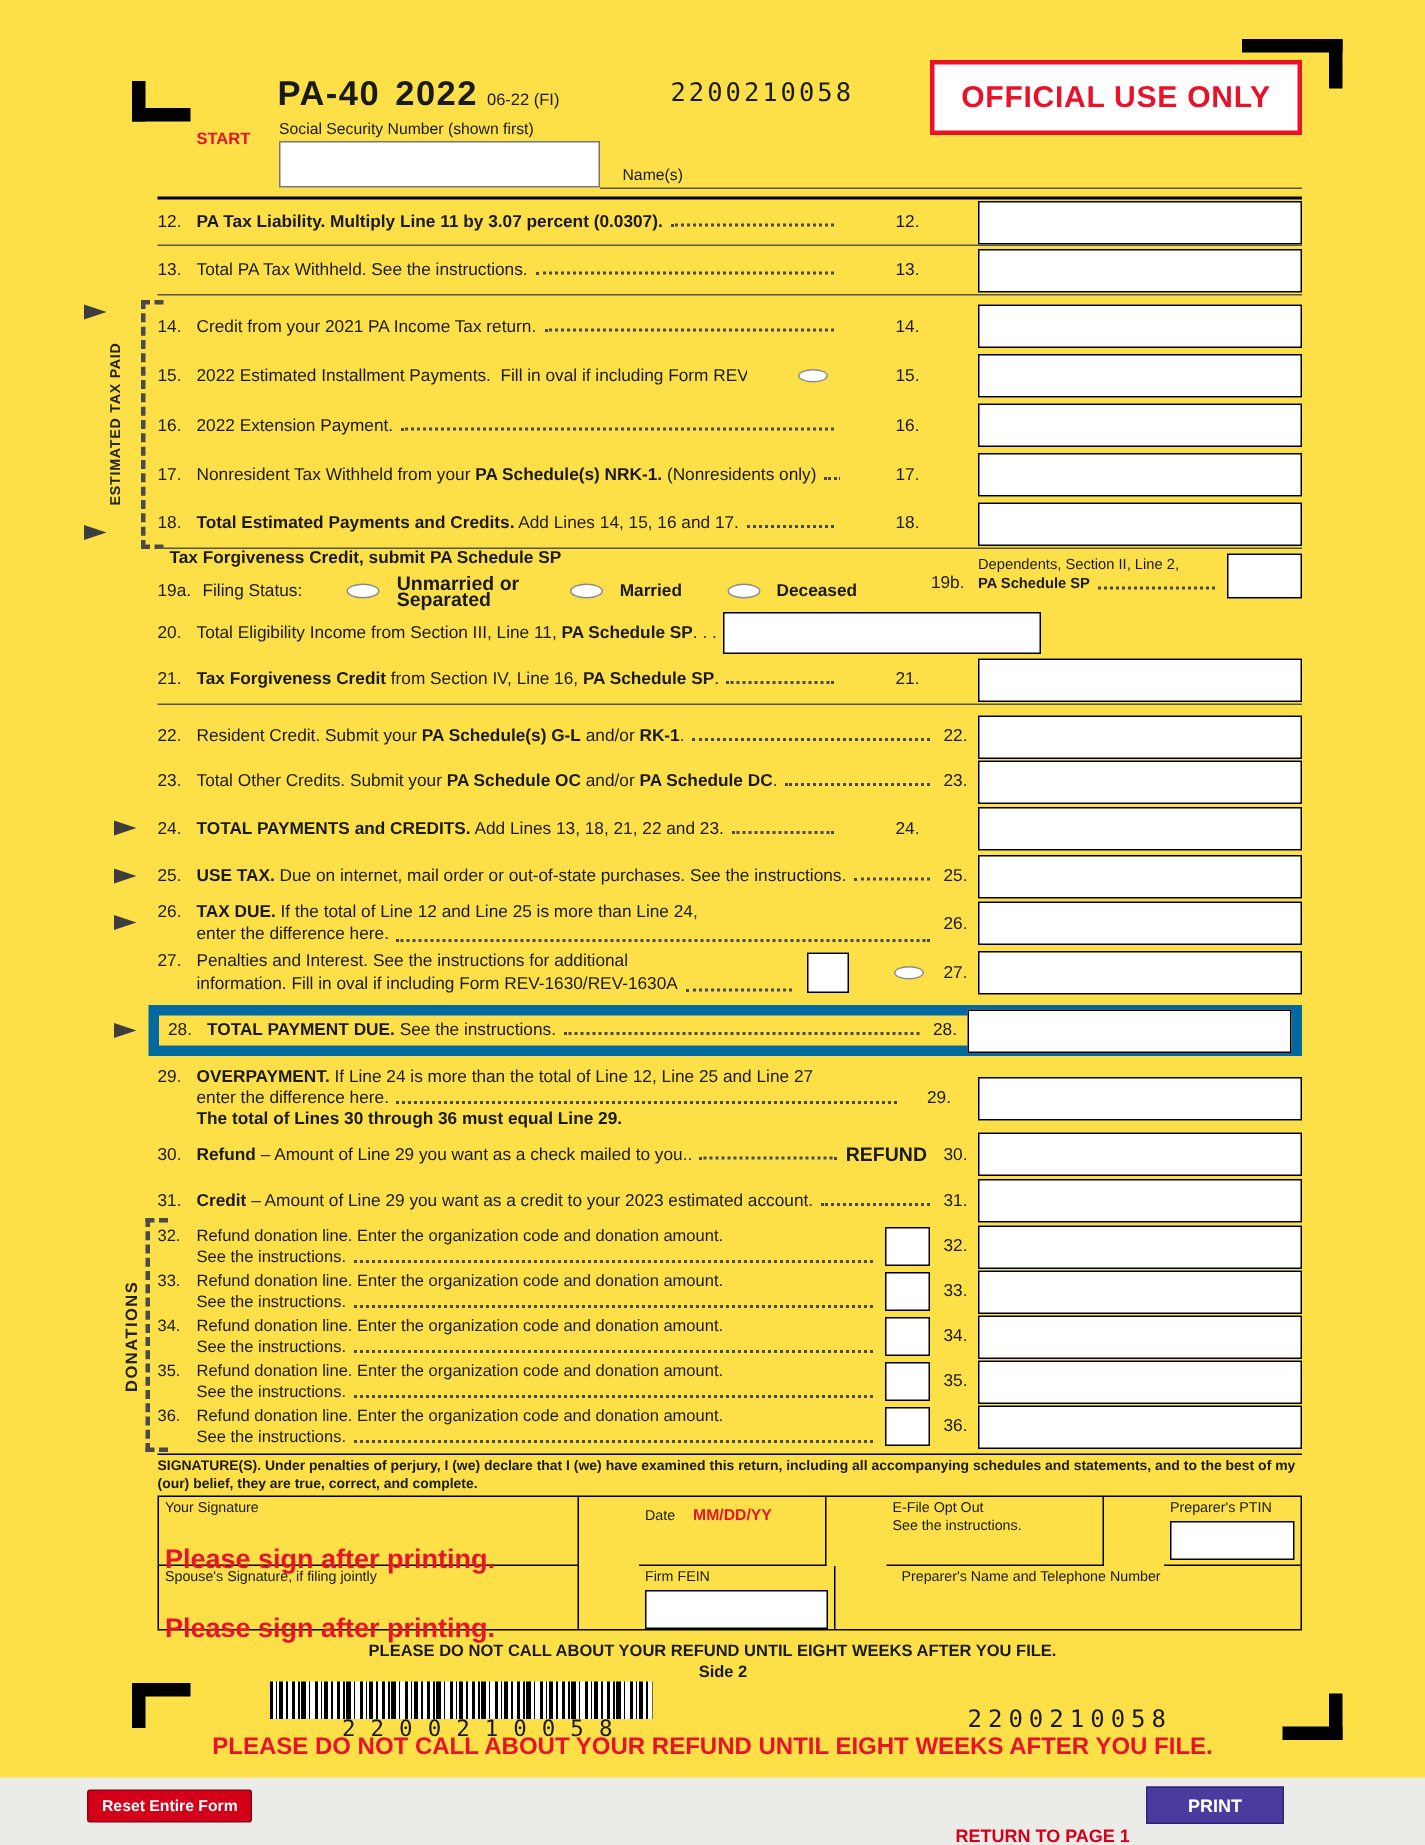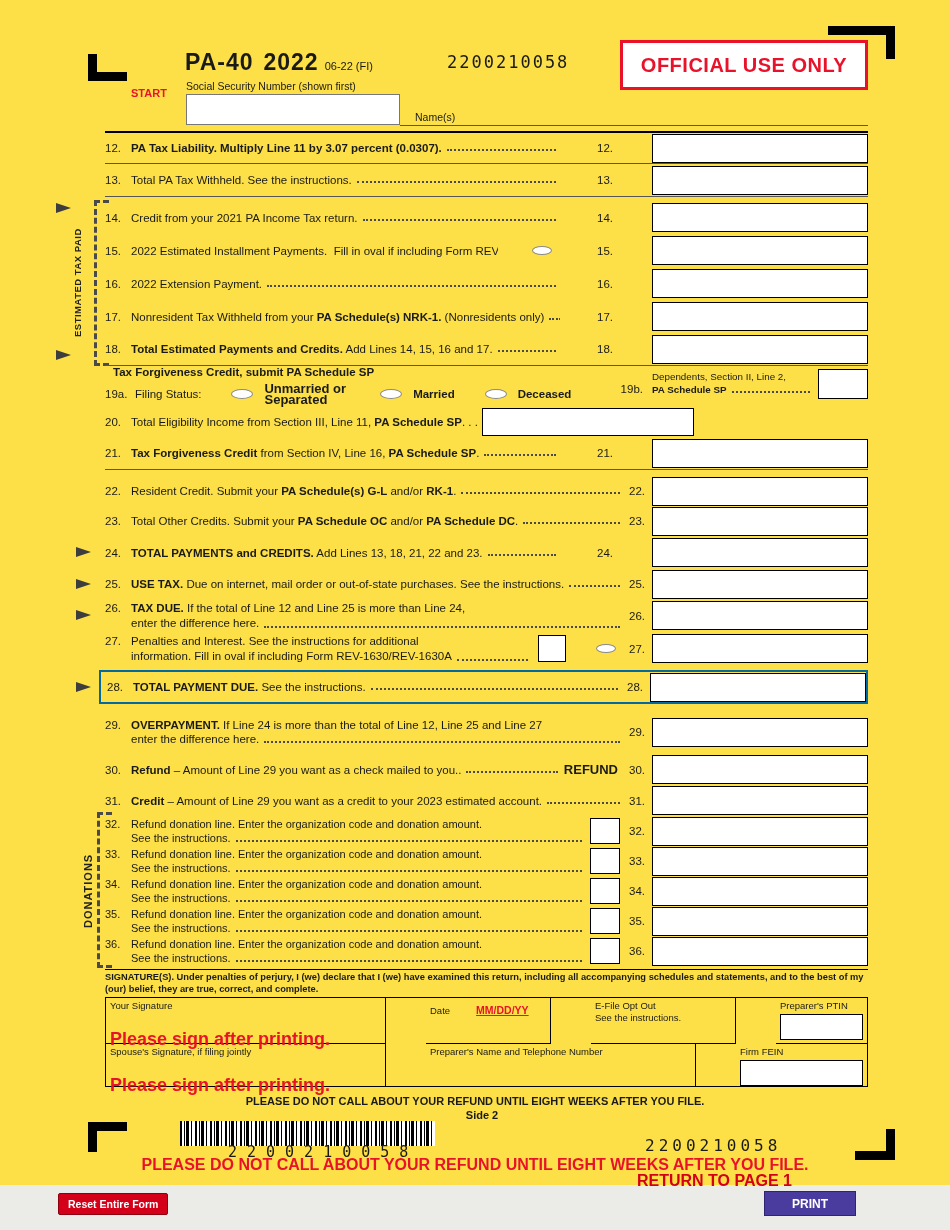--- a/index.html
+++ b/index.html
@@ -59,22 +59,22 @@
   .l12 { border-top:2px solid #000; border-bottom:1px solid #555; }
   .l13 { border-bottom:1px solid #555; }
   .gap4 { height:4px; } .gap6 { height:6px; }
   .l18 { border-bottom:1px solid #555; }
   .l21 { border-bottom:1px solid #555; }
   .two { } 
   .desc2 { flex:1 1 auto; display:flex; flex-direction:column; justify-content:center; font-size:11.5px; min-width:0; }
   .dline { display:flex; align-items:flex-end; line-height:15px; }
   .cont { padding-left:26px; }
   .l26, .l27 { height:33px; }
-  .l28 { height:34px; border:2px solid #0369a1; margin-top:5px; margin-left:-6px; padding-left:6px; }
-  .l29 { height:44px; margin-top:6px; }
+  .l28 { height:34px; border:7px solid #0369a1; margin-top:5px; margin-left:-6px; padding-left:6px; }
+  .l29 { height:44px; margin-top:6px;gap:11px; }
   .l29 .dline { line-height:14px; }
   .note-line { font-weight:bold; padding-left:26px; line-height:14px; }
   .refund-word { flex:none; font-weight:bold; font-size:13px; margin:0 6px 1px 2px; }
   .oval { flex:none; width:20px; height:9px; border:1.5px solid #8a8a8a; border-radius:50%; background:#fff;
           align-self:center; margin:0 8px 0 2px; }
   .drow { height:30px; }
   .drow .dline { line-height:14px; font-size:11px; }
   .smallbox { flex:none; width:30px; height:26px; border:1px solid #000; background:#fff; margin:0 4px 0 4px; }
   .sbox27 { flex:none; width:28px; height:27px; border:1px solid #000; background:#fff; margin:0 28px 0 6px; }
 
@@ -104,41 +104,41 @@
   .sig-table { margin-top:2px; border:1.5px solid #000; }
   .sig-row { display:flex;gap:40px; }
   .cell { border-right:1px solid #000; padding:2px 4px; position:relative; }
   .cell:last-child { border-right:none; }
   .r1 .cell { border-bottom:1px solid #000; height:46px; }
   .r2 .cell { height:42px; }
   .cw-a { flex:0 0 280px; } .cw-b { flex:0 0 125px; } .cw-c { flex:0 0 145px; }
   .cw-d { flex:1 1 auto; } .cw-e { flex:0 0 270px; }
   .cell-label { font-size:9.5px; }
   .sign-notice { color:#e8132a; font-weight:bold; font-size:18px; margin-top:18px; white-space:nowrap; }
-  .date-red { color:#e8132a; font-weight:bold; font-size:10.5px; margin-left:26px;text-decoration:underline; }
+  .date-red { color:#e8132a; font-weight:bold; font-size:10.5px; margin-left:12px; }
   .cell-sub { font-size:9.5px; margin-top:1px; }
   .inner-box { border:1px solid #000; background:#fff; height:26px; margin-top:3px; }
 
   
   .no-call { position:absolute; left:0; right:0; top:1095px; text-align:center; font-weight:bold; font-size:11px; }
   .side2 { position:absolute; left:14px; right:0; top:1109px; text-align:center; font-weight:bold; font-size:11px; }
   .barcode { position:absolute; left:180px; top:1121px; width:255px; height:25px;
              background:repeating-linear-gradient(90deg,#000 0px,#000 2px,#fff 2px,#fff 4px,#000 4px,#000 5px,
              #fff 5px,#fff 6px,#000 6px,#000 9px,#fff 9px,#fff 11px,#000 11px,#000 12px,#fff 12px,#fff 15px); }
   .bnum-left { position:absolute; left:228px; top:1143px; font-family:"DejaVu Sans Mono", monospace;
                font-size:15px; letter-spacing:10px; }
   .bnum-right { position:absolute; left:645px; top:1136px; font-family:"DejaVu Sans Mono", monospace;
                 font-size:16px; letter-spacing:4px; }
   .red-warning { position:absolute; left:0; right:0; top:1156px; text-align:center; color:#e8132a;
                  font-weight:bold; font-size:16px; white-space:nowrap; }
   .bottom-bar { position:absolute; left:0; right:0; top:1185px; height:45px; background:#ebebe8; }
   .reset-btn { position:absolute; left:58px; top:1193px; background:#d40019; color:#fff; font-weight:bold;
                font-size:10.5px; padding:4px 9px; border:1px solid #8d0010; border-radius:2px;
                font-family:"Liberation Sans", sans-serif; cursor:pointer; }
-  .return-link { position:absolute; left:637px; top:1172px; color:#d40019; font-weight:bold; font-size:16px;
+  .return-link { position:absolute; left:637px; top:1217px; color:#d40019; font-weight:bold; font-size:12px;
                  text-decoration:none; cursor:pointer; }
   .print-btn { position:absolute; left:764px; top:1191px; width:92px; height:25px; background:#4a3c9f; color:#fff;
                font-weight:bold; font-size:12px; border:1px solid #2e2470;
                font-family:"Liberation Sans", sans-serif; cursor:pointer; }
 </style>
 </head>
 <body>
 
 <div class="page">
 
@@ -400,20 +400,21 @@
       <div class="desc2">
         <div class="dline">
             <span class="ln">29.</span>
             <span class="b">OVERPAYMENT.</span>
             <span> If Line 24 is more than the total of Line 12, Line 25 and Line 27</span>
           </div>
         <div class="dline cont">
             <span>enter the difference here.</span>
             <span class="leader"></span>
           </div>
+        <div class="note-line">The total of Lines 30 through 36 must equal Line 29.</div>
       </div>
       <div class="ref">29.</div>
       <div class="box"></div>
     </div>
 
     <div class="frow h31">
       <div class="desc">
           <span class="ln">30.</span>
           <span class="b">Refund</span>
           <span> – Amount of Line 29 you want as a check mailed to you..</span>
@@ -533,26 +534,26 @@
           <div class="cell cw-d">
             <div class="cell-label">Preparer's PTIN</div>
             <div class="inner-box"></div>
           </div>
         </div>
         <div class="sig-row r2">
           <div class="cell cw-a">
             <div class="cell-label">Spouse's Signature, if filing jointly</div>
             <div class="sign-notice">Please sign after printing.</div>
           </div>
-          <div class="cell cw-e">
-            <div class="cell-label">Preparer's Name and Telephone Number</div>
-          </div>
           <div class="cell cw-d">
             <div class="cell-label">Firm FEIN</div>
             <div class="inner-box"></div>
+          </div>
+          <div class="cell cw-e">
+            <div class="cell-label">Preparer's Name and Telephone Number</div>
           </div>
         </div>
       </div>
     </div>
   </div>
 
   <div class="no-call">PLEASE DO NOT CALL ABOUT YOUR REFUND UNTIL EIGHT WEEKS AFTER YOU FILE.</div>
   <div class="side2">Side 2</div>
   <div class="barcode"></div>
   <div class="bnum-left">2200210058</div>

